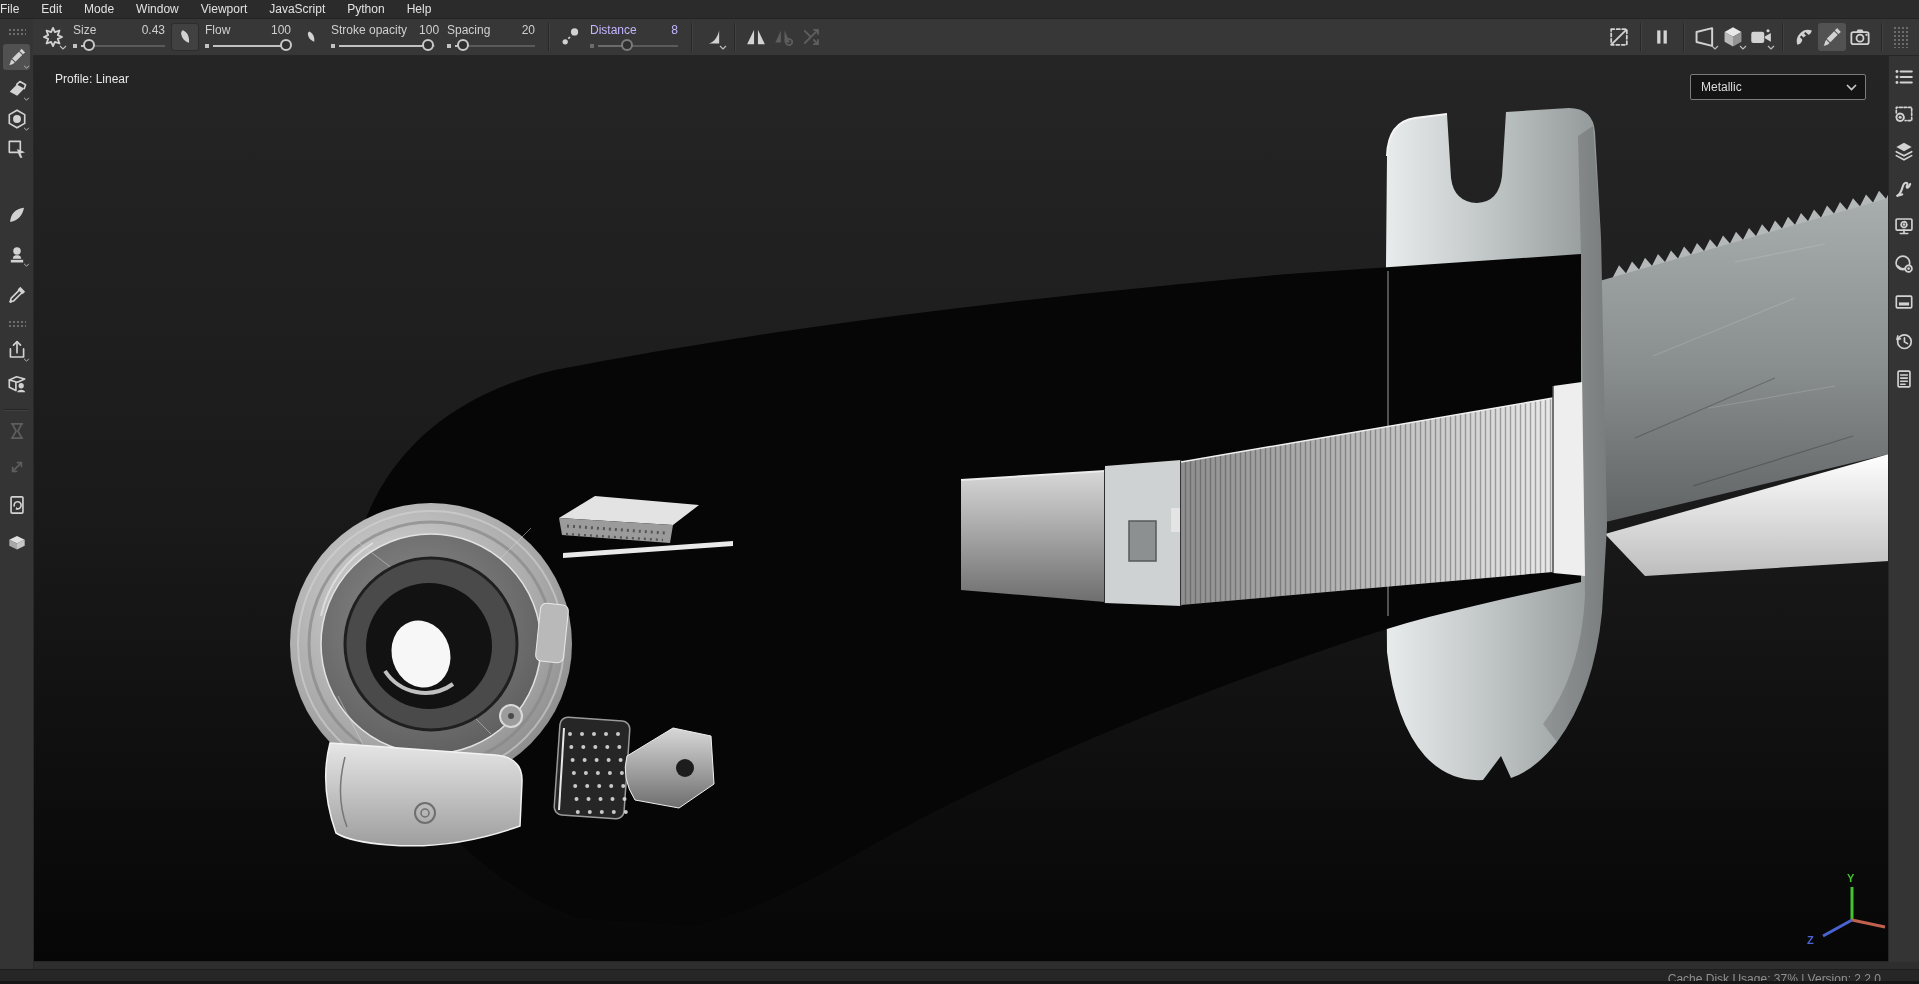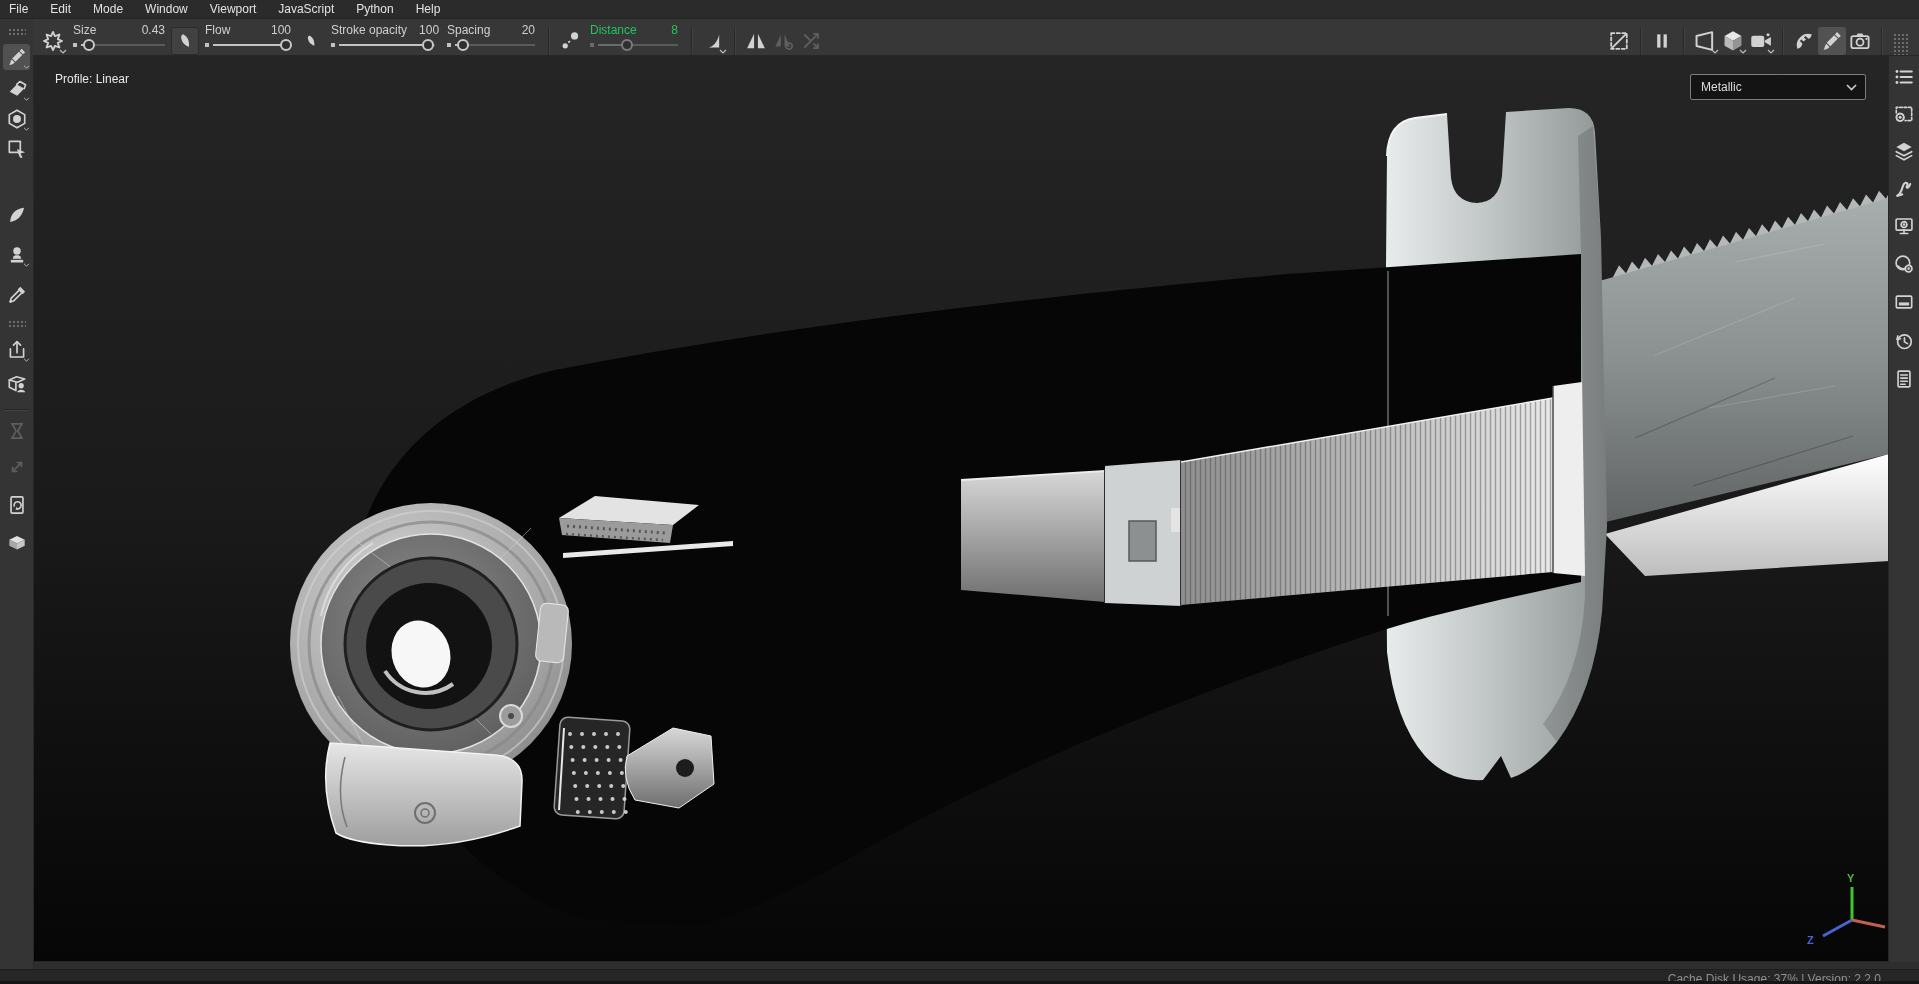--- a/index.html
+++ b/index.html
@@ -2,45 +2,45 @@
 <html><head>
 <meta charset="utf-8">
 <style>
   html,body{margin:0;padding:0}
   body{width:1919px;height:984px;position:relative;overflow:hidden;background:#161616;
        font-family:"Liberation Sans",sans-serif;-webkit-font-smoothing:antialiased;user-select:none}
   
   #menubar{position:absolute;left:0;top:0;width:1919px;height:18px;background:#2b2b2b;
            display:flex;align-items:center;border-bottom:1px solid #232323;z-index:5}
   .mitem{font-size:12px;color:#e2e2e2;padding:0 11px;line-height:18px;cursor:default}
-  .mitem:first-child{padding-left:9px}
+  .mitem:first-child{padding-left:0}
   
   #toolbar{position:absolute;left:33px;top:18px;right:0;height:38px;background:#373737;
-           display:flex;align-items:flex-end;padding:0 6px;box-sizing:border-box;z-index:4;
+           display:flex;align-items:center;padding:0 6px;box-sizing:border-box;z-index:4;
            border-bottom:1px solid #262626}
   .tb-ic{width:28px;height:28px;display:flex;align-items:center;justify-content:center;position:relative;flex:none}
   .tb-btn{border-radius:3px}
   .tb-btn.selbox{background:#414141;box-shadow:inset 0 0 0 1px #2c2c2c}
   .tb-btn.active{background:#525252}
   .ic{stroke:#d2d2d2;fill:none;stroke-width:1.5;stroke-linecap:round;stroke-linejoin:round}
   .f{fill:#d2d2d2;stroke:none}
   .disabled .ic{stroke:#5e5e5e}
   .disabled .f{fill:#5e5e5e}
   .chev{position:absolute;right:0px;bottom:1px}
   .vsep{width:1px;height:28px;background:#272727;box-shadow:1px 0 0 #424242;margin:0 7px;flex:none}
   .tgroup{display:flex;flex-direction:column;justify-content:center;gap:5px;height:38px;flex:none;margin:0 6px}
   .trow{display:flex;justify-content:space-between;font-size:12px;color:#cfcfcf;line-height:12px;white-space:nowrap}
   .trow .tvalue{margin-left:12px}
   .slider{position:relative;height:8px;margin-left:8px}
   .slider::before{content:"";position:absolute;left:-8px;top:2.5px;width:4px;height:4px;background:#c2c2c2}
   .slider .track{position:absolute;left:0;right:0;top:3.5px;height:2px;background:#5a5a5a}
   .slider .fill{position:absolute;left:0;top:3.5px;height:2px;background:#c2c2c2}
   .slider .handle{position:absolute;top:-2px;width:12px;height:12px;border:2px solid #c9c9c9;border-radius:50%;
                   background:#2f2f2f;box-sizing:border-box;margin-left:-6px}
-  .tgroup.disabled .trow{color:#22c55e}
+  .tgroup.disabled .trow{color:#c4b5fd}
   .tgroup.disabled .fill{background:#6b6b6b}
   .tgroup.disabled .slider::before{background:#6b6b6b}
   .tgroup.disabled .handle{border-color:#7c7c7c}
   .spacer{flex:1}
   .grip{background-image:radial-gradient(#6c6c6c 1px,transparent 1.2px);background-size:4px 4px;flex:none}
   .grip.v{width:16px;height:22px;margin:0 4px}
   .grip.h{width:18px;height:9px}
   
   #leftdock{position:absolute;left:0;top:18px;width:33px;bottom:11px;background:#343434;
             border-right:1px solid #282828;display:flex;flex-direction:column;align-items:center;z-index:3}

